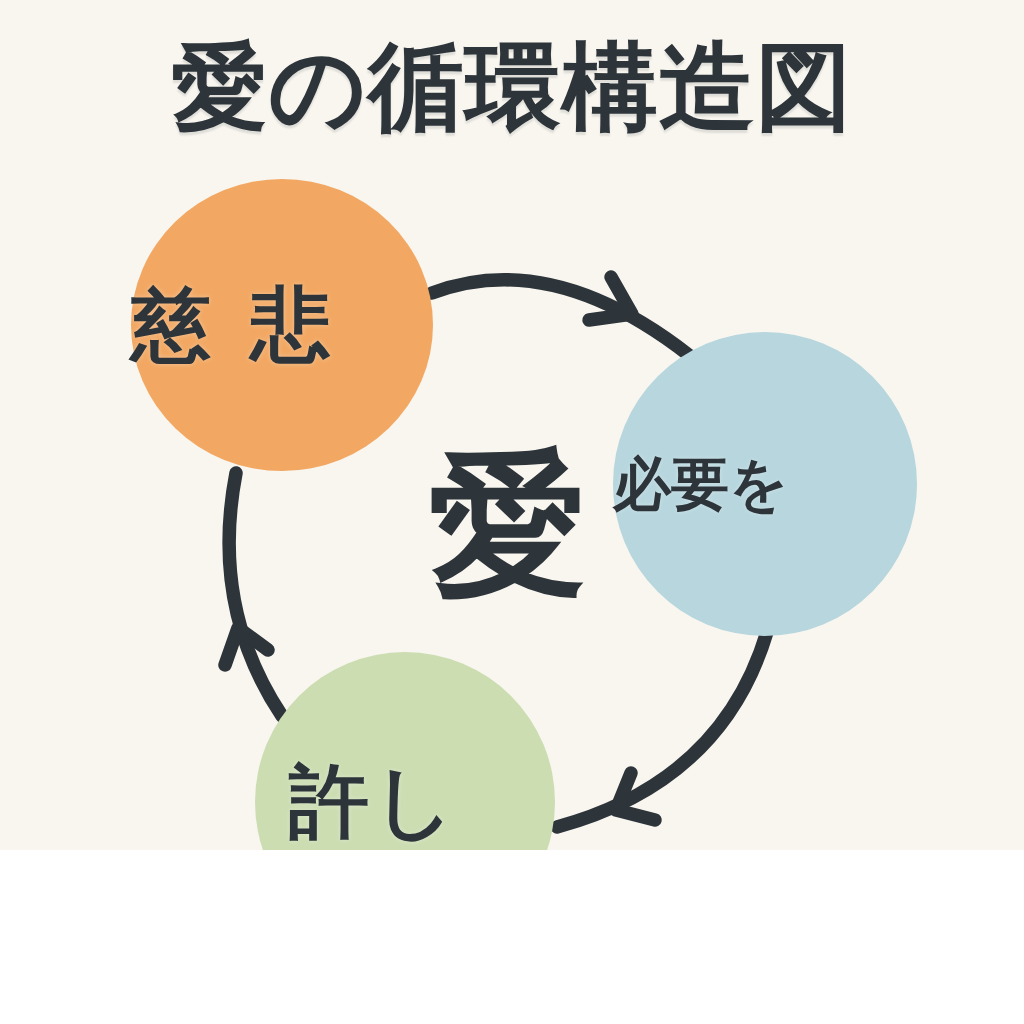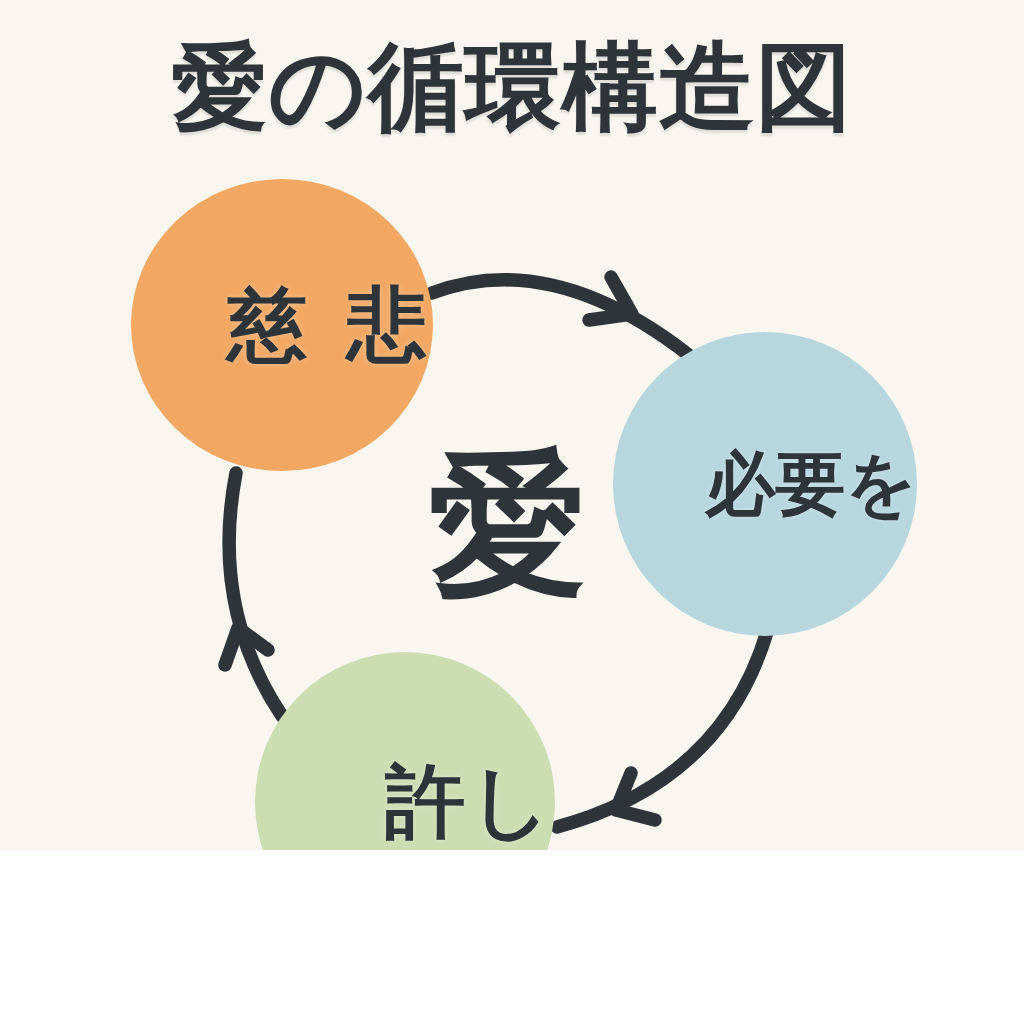--- a/index.html
+++ b/index.html
@@ -32,33 +32,33 @@
     fill: none;
     stroke-width: 13.5px;
     stroke-linecap: round;
     stroke-linejoin: round;
   }
   .node {
     position: absolute;
     border-radius: 50%;
     display: flex;
     align-items: center;
-    justify-content: flex-end;
+    justify-content: flex-start;
     text-align: center;
   }
   .node .node-label {
     text-shadow: 0 0 5px rgba(255,255,255,0.35);
     line-height: 1.0;
   }
   .node-compassion { left: 131px; top: 179px; width: 302px; height: 292px; }
   .node-compassion .node-label { font-size: 80px; letter-spacing: 6px; }
   .node-meet-needs { left: 613px; top: 332px; width: 304px; height: 304px; }
-  .node-meet-needs .node-label { font-size: 70px; line-height: 98px; }
+  .node-meet-needs .node-label { font-size: 58px; line-height: 98px; }
   .node-forgiveness { left: 255px; top: 652px; width: 300px; height: 300px; }
-  .node-forgiveness .node-label { font-size: 80px; letter-spacing: 4px; }
+  .node-forgiveness .node-label { font-size: 80px; letter-spacing: 4px; margin-left: 34px; }
   .center-label {
     position: absolute;
     left: 508px;
     top: 524px;
     transform: translate(-50%, -50%);
     font-size: 158px;
     font-weight: bold;
     line-height: 1;
   }
 </style>

